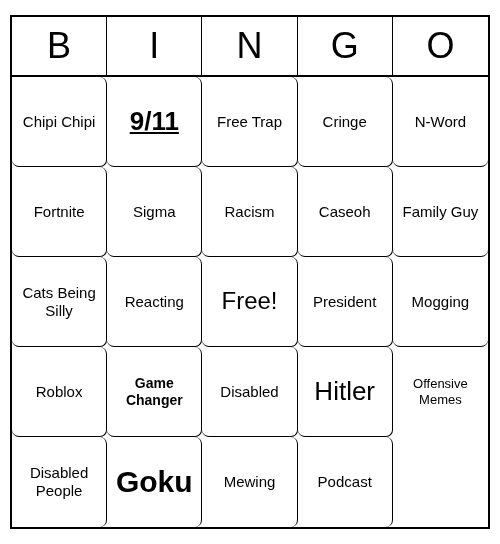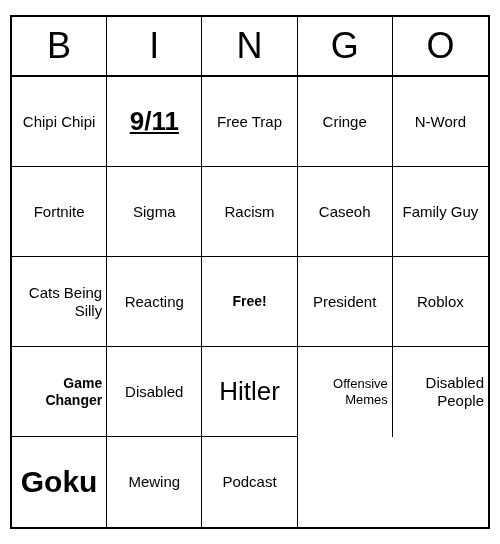--- a/index.html
+++ b/index.html
@@ -35,34 +35,35 @@
       display: grid;
       grid-template-columns: repeat(5, 1fr);
     }
     .bingo-cell {
       border-right: 1px solid #000;
       border-bottom: 1px solid #000;
       min-height: 90px;
       display: flex;
       align-items: center;
       justify-content: center;
-      text-align: right;
+      text-align: center;
       padding: 2px 4px;
       font-size: 15px;
       line-height: 1.2;
+      border-radius: 7px;
     }
     .bingo-cell:nth-child(5n) {
       border-right: none;
     }
     .bingo-cell:nth-last-child(-n+5) {
       border-bottom: none;
     }
     .bingo-cell.free {
-      font-size: 14px;
-      font-weight: bold;
+      font-size: 24px;
+      font-weight: normal;
     }
     .bingo-cell.bold-special {
       font-weight: 900;
       font-size: 14px;
     }
   </style>
 </head>
 <body>
 
 <div class="bingo-card">
@@ -81,20 +82,21 @@
       <div class="bingo-cell">N-Word</div>
       <div class="bingo-cell">Fortnite</div>
       <div class="bingo-cell">Sigma</div>
       <div class="bingo-cell">Racism</div>
       <div class="bingo-cell">Caseoh</div>
       <div class="bingo-cell">Family Guy</div>
       <div class="bingo-cell">Cats Being Silly</div>
       <div class="bingo-cell">Reacting</div>
       <div class="bingo-cell free">Free!</div>
       <div class="bingo-cell">President</div>
+      <div class="bingo-cell">Mogging</div>
       <div class="bingo-cell">Roblox</div>
       <div class="bingo-cell bold-special">Game Changer</div>
       <div class="bingo-cell">Disabled</div>
       <div class="bingo-cell" style="font-size: 26px; font-weight: normal;">Hitler</div>
       <div class="bingo-cell" style="font-size: 13px;">Offensive Memes</div>
       <div class="bingo-cell">Disabled People</div>
       <div class="bingo-cell" style="font-size: 30px; font-weight: bold;">Goku</div>
       <div class="bingo-cell">Mewing</div>
       <div class="bingo-cell">Podcast</div>
     </div>

